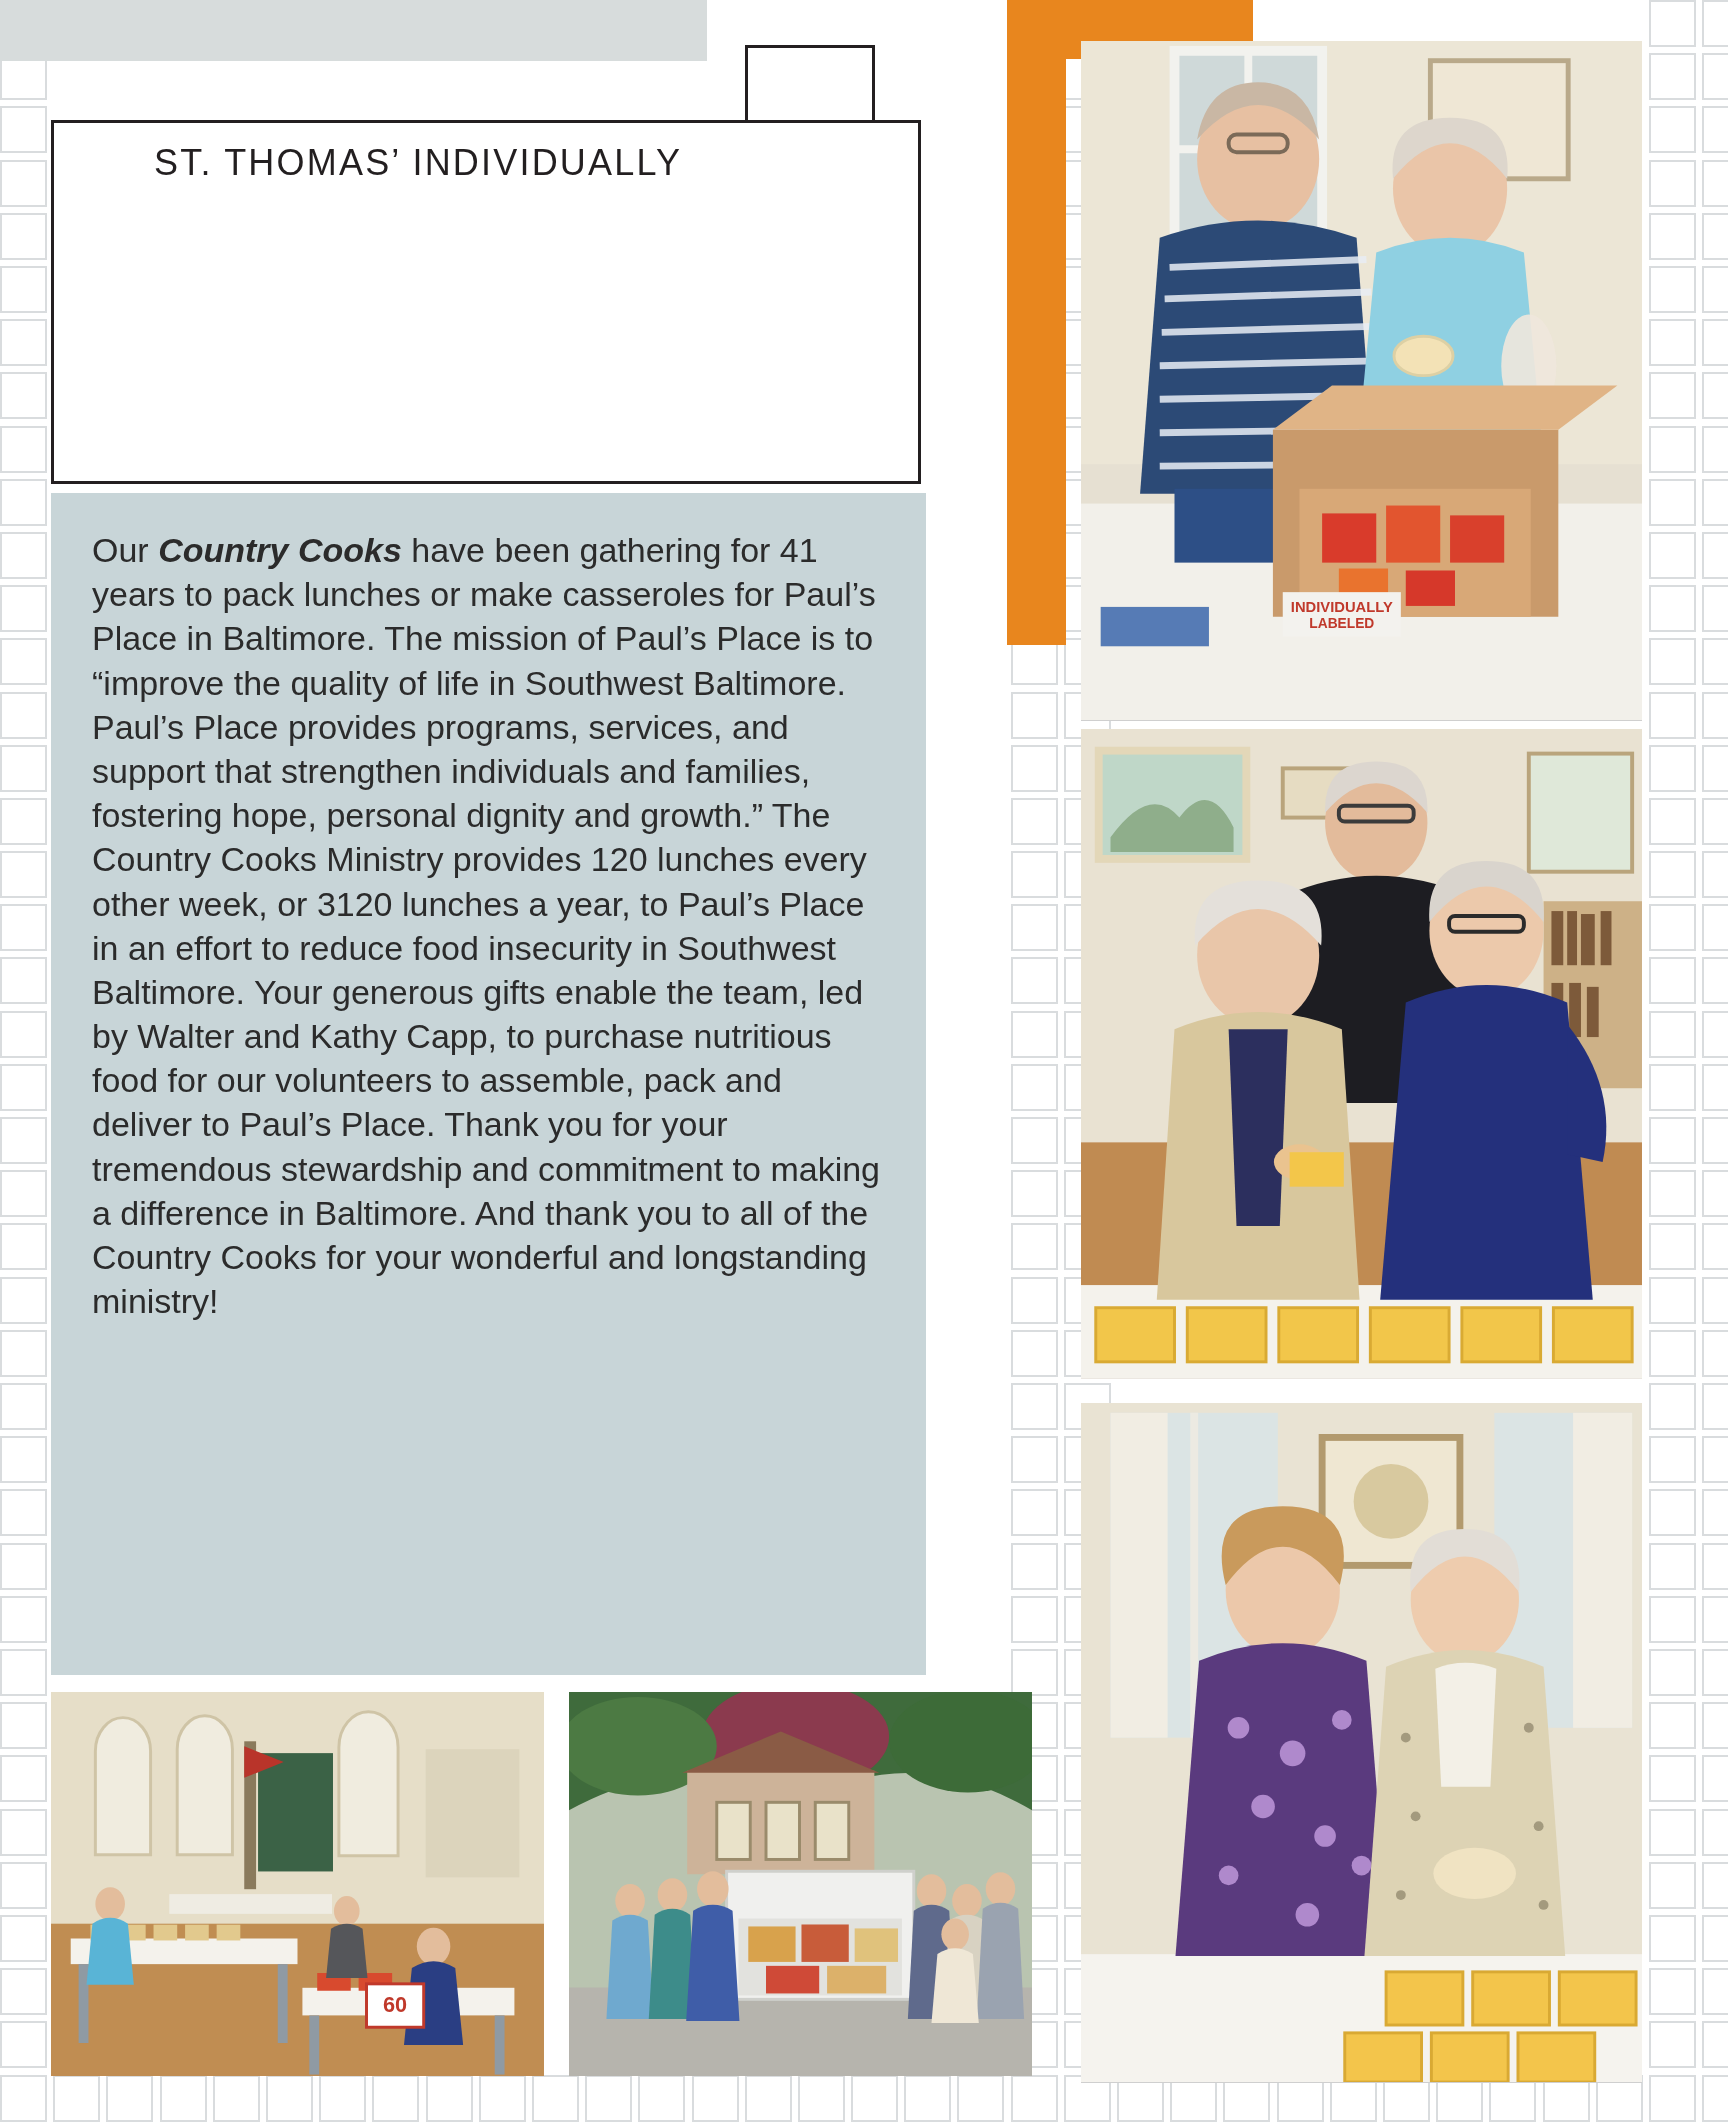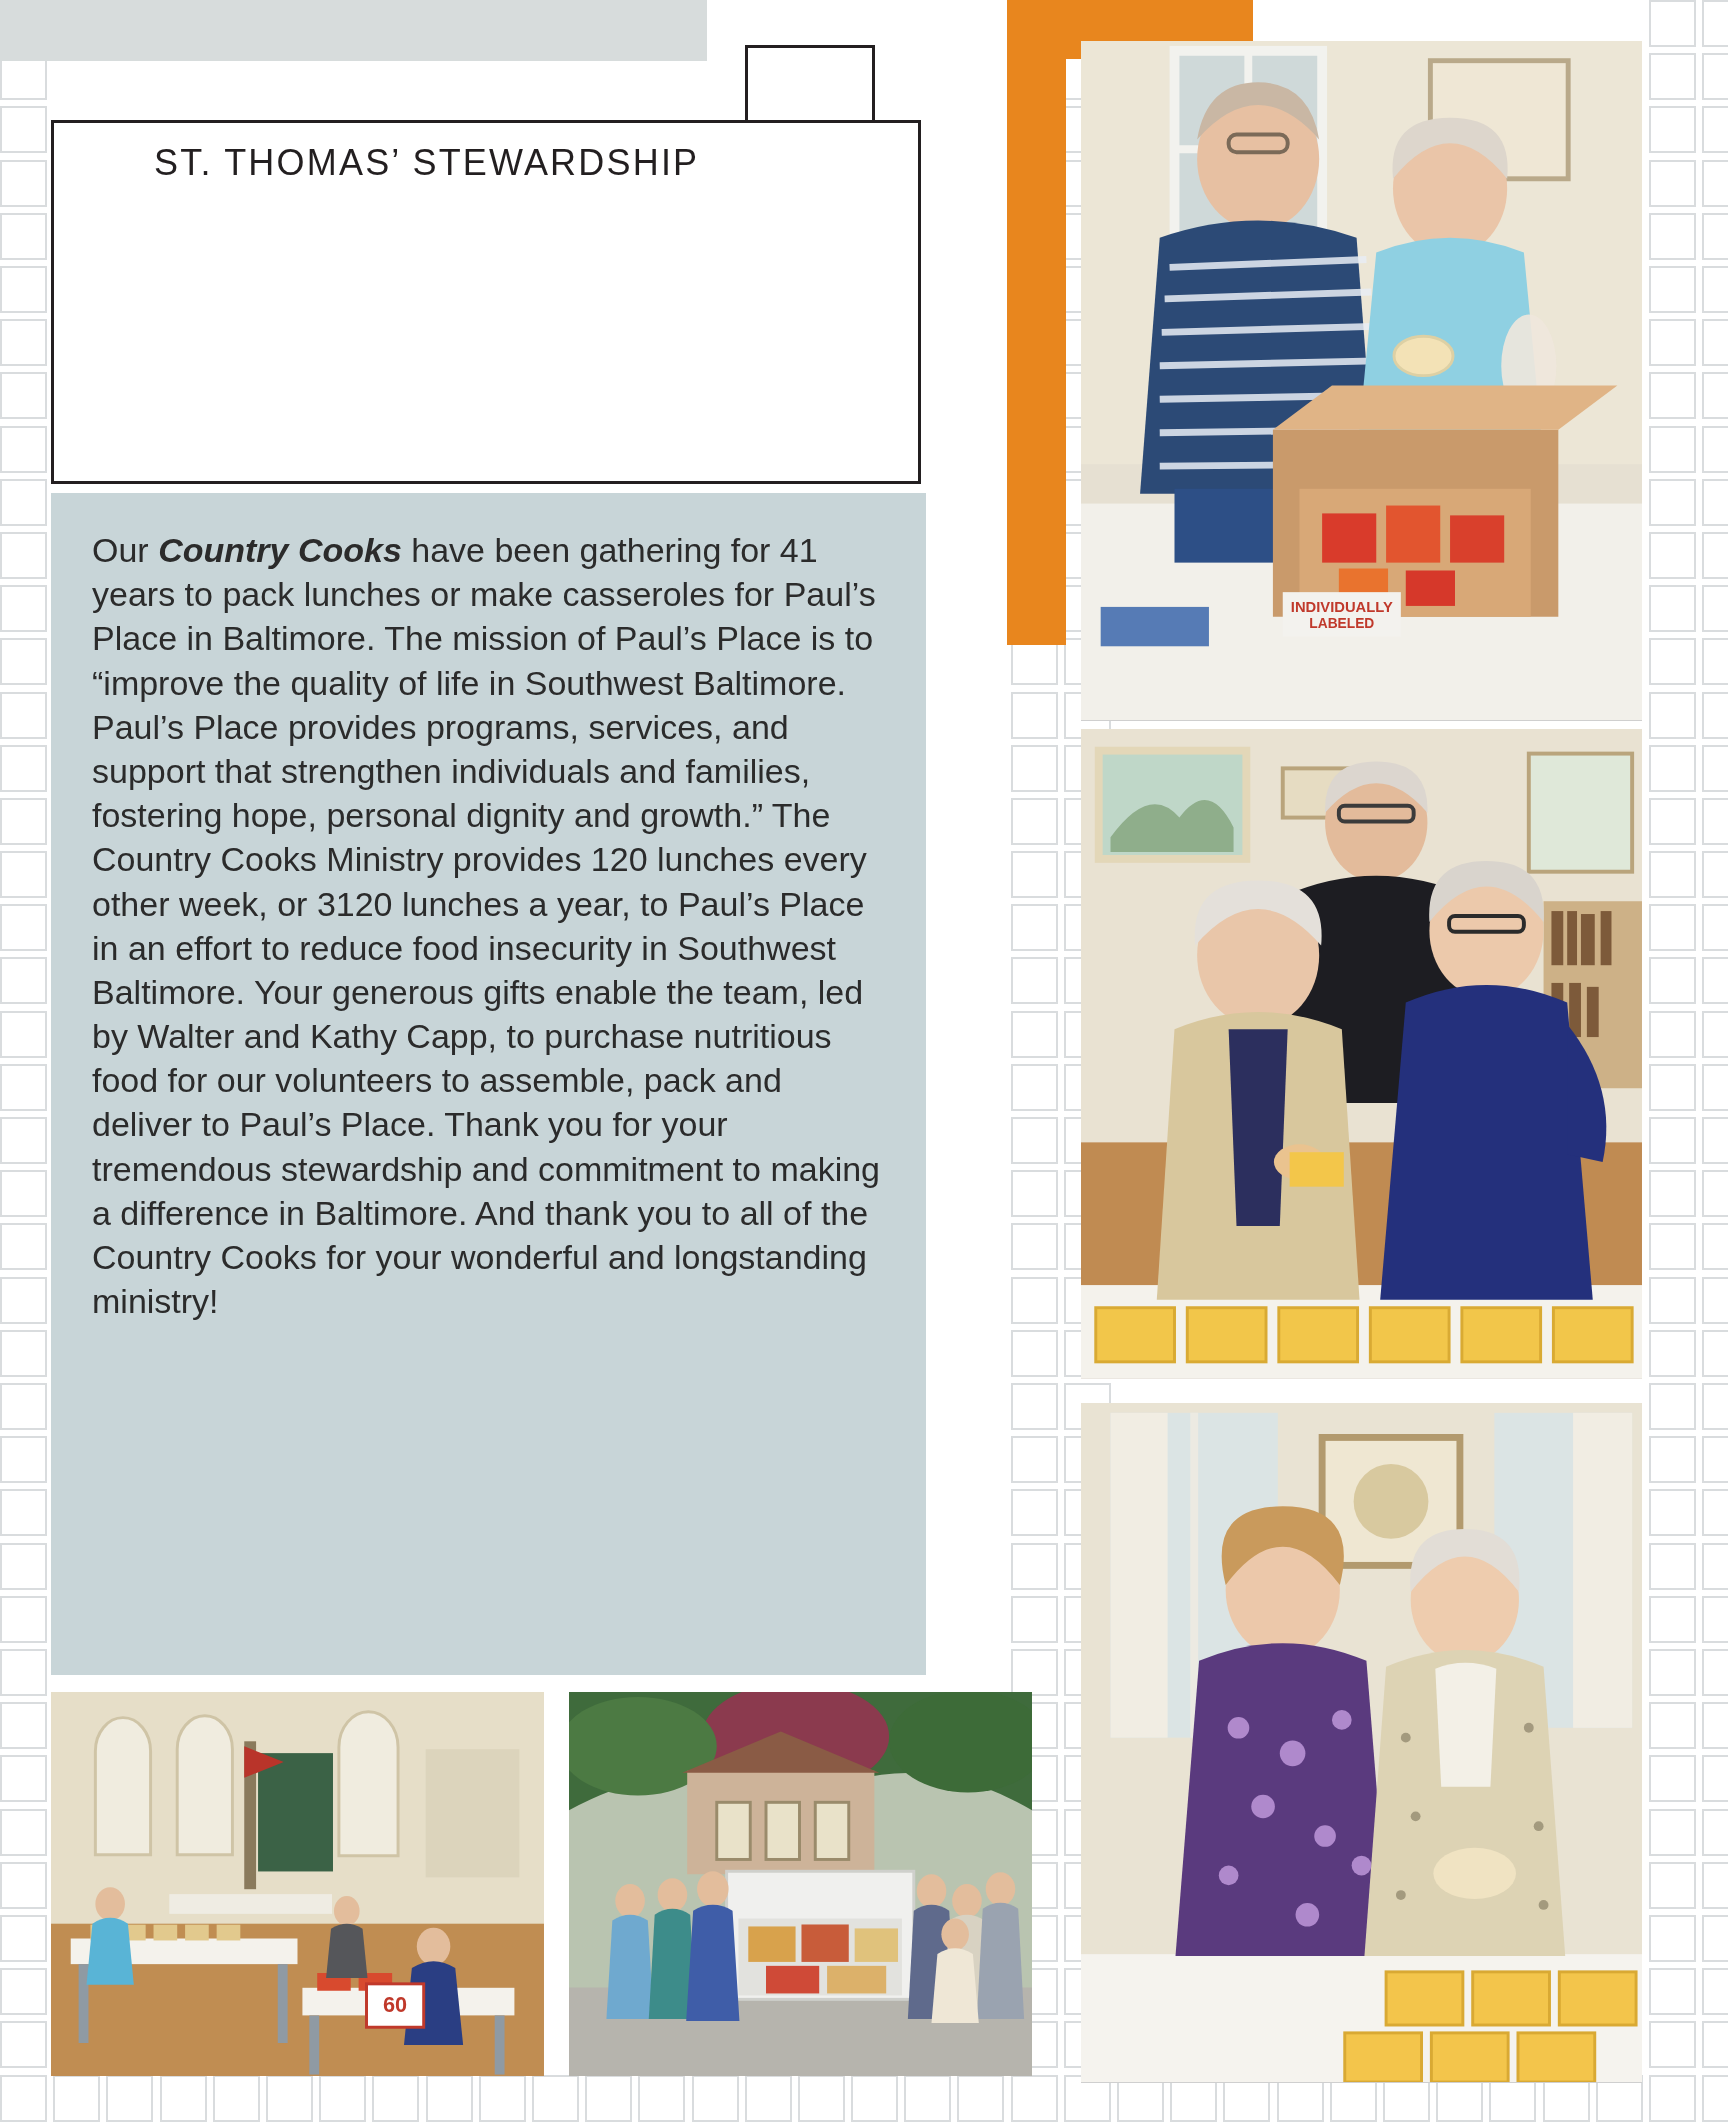--- a/index.html
+++ b/index.html
@@ -391,21 +391,21 @@
     <div class="gsq" style="left: 1702px; top: 2075px; width: 47px; height: 47px;"></div>
   </div>
 
 <div class="top-gray-block"></div>
 <div class="orange-block"></div>
 <div class="orange-block-2"></div>
 
 <div class="title-outline-square"></div>
 
 <div class="title-box">
-  <div class="kicker">ST. THOMAS’ STEWARDSHIP</div>
+  <div class="kicker">ST. THOMAS’ INDIVIDUALLY</div>
 </div>
 
 <div class="body-panel">
   <p class="body-text">Our <b>Country Cooks</b> have been gathering for 41 years to pack lunches or make casseroles for Paul’s Place in Baltimore. The mission of Paul’s Place is to “improve the quality of life in Southwest Baltimore. Paul’s Place provides programs, services, and support that strengthen individuals and families, fostering hope, personal dignity and growth.” The Country Cooks Ministry provides 120 lunches every other week, or 3120 lunches a year, to Paul’s Place in an effort to reduce food insecurity in Southwest Baltimore. Your generous gifts enable the team, led by Walter and Kathy Capp, to purchase nutritious food for our volunteers to assemble, pack and deliver to Paul’s Place. Thank you for your tremendous stewardship and commitment to making a difference in Baltimore. And thank you to all of the Country Cooks for your wonderful and longstanding ministry!</p>
 </div>
 
 <div class="photo" id="photo-1">
   <svg class="ph-inner" viewBox="0 0 570 690" preserveAspectRatio="none">
     <rect x="0" y="0" width="570" height="690" fill="#e6e0d2"></rect>
     <rect x="0" y="0" width="570" height="430" fill="#ece6d6"></rect>

